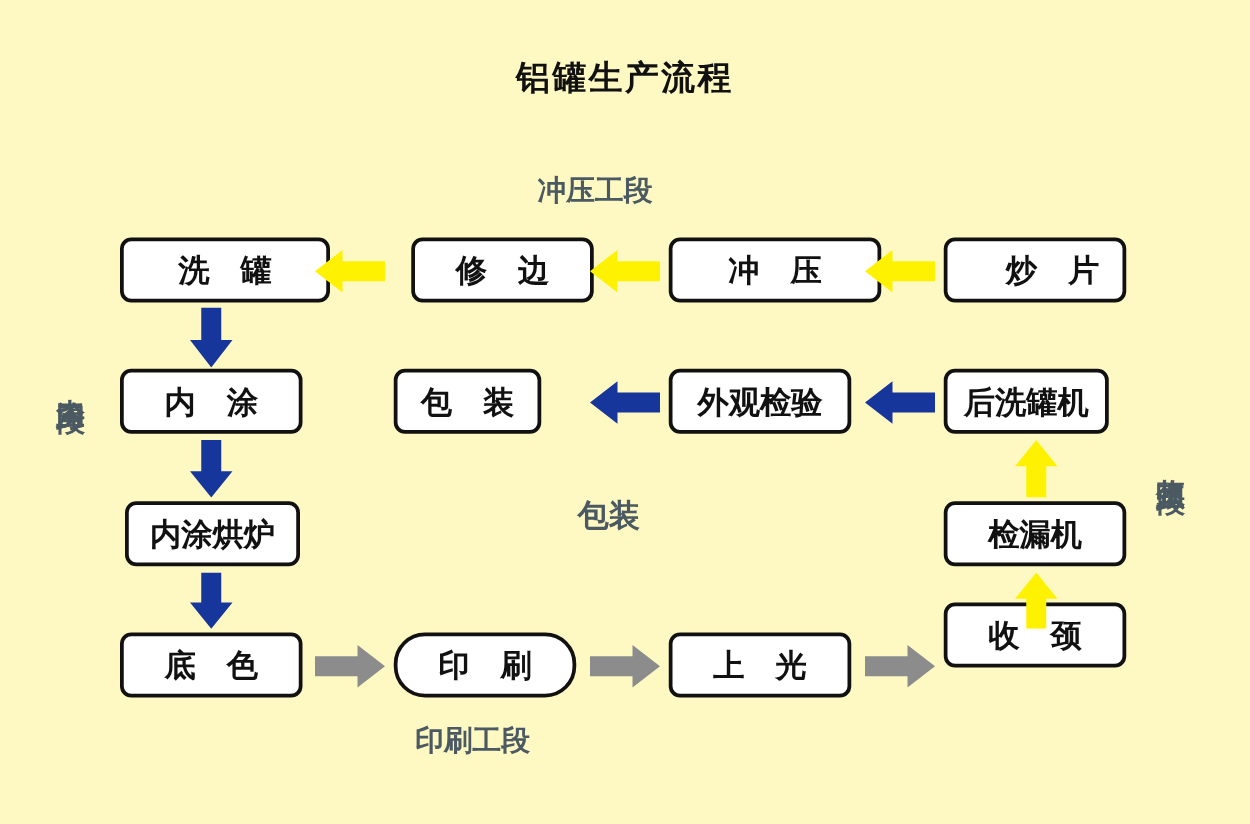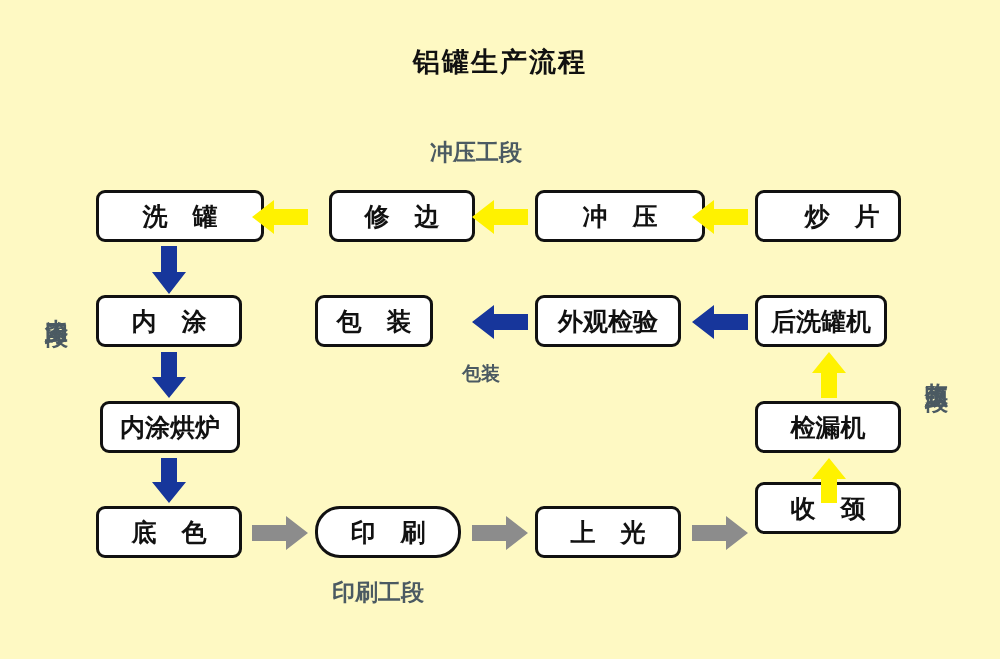--- a/index.html
+++ b/index.html
@@ -50,21 +50,21 @@
   .node.spaced { letter-spacing: 9px; text-indent: 9px; }
 
   
   .stage-label {
     position: absolute;
     color: #4b5a62;
     font-size: 23px;
     font-weight: 700;
     white-space: nowrap;
   }
-  .stage-label.small { font-size: 19px; }
+  .stage-label.small { font-size: 25px; margin-top: 35px; }
   .stage-label.vertical {
     writing-mode: vertical-rl;
     text-orientation: upright;
     letter-spacing: 2px;
   }
 
   
   .arrow { position: absolute; }
   .arrow svg { display: block; }
 </style>

